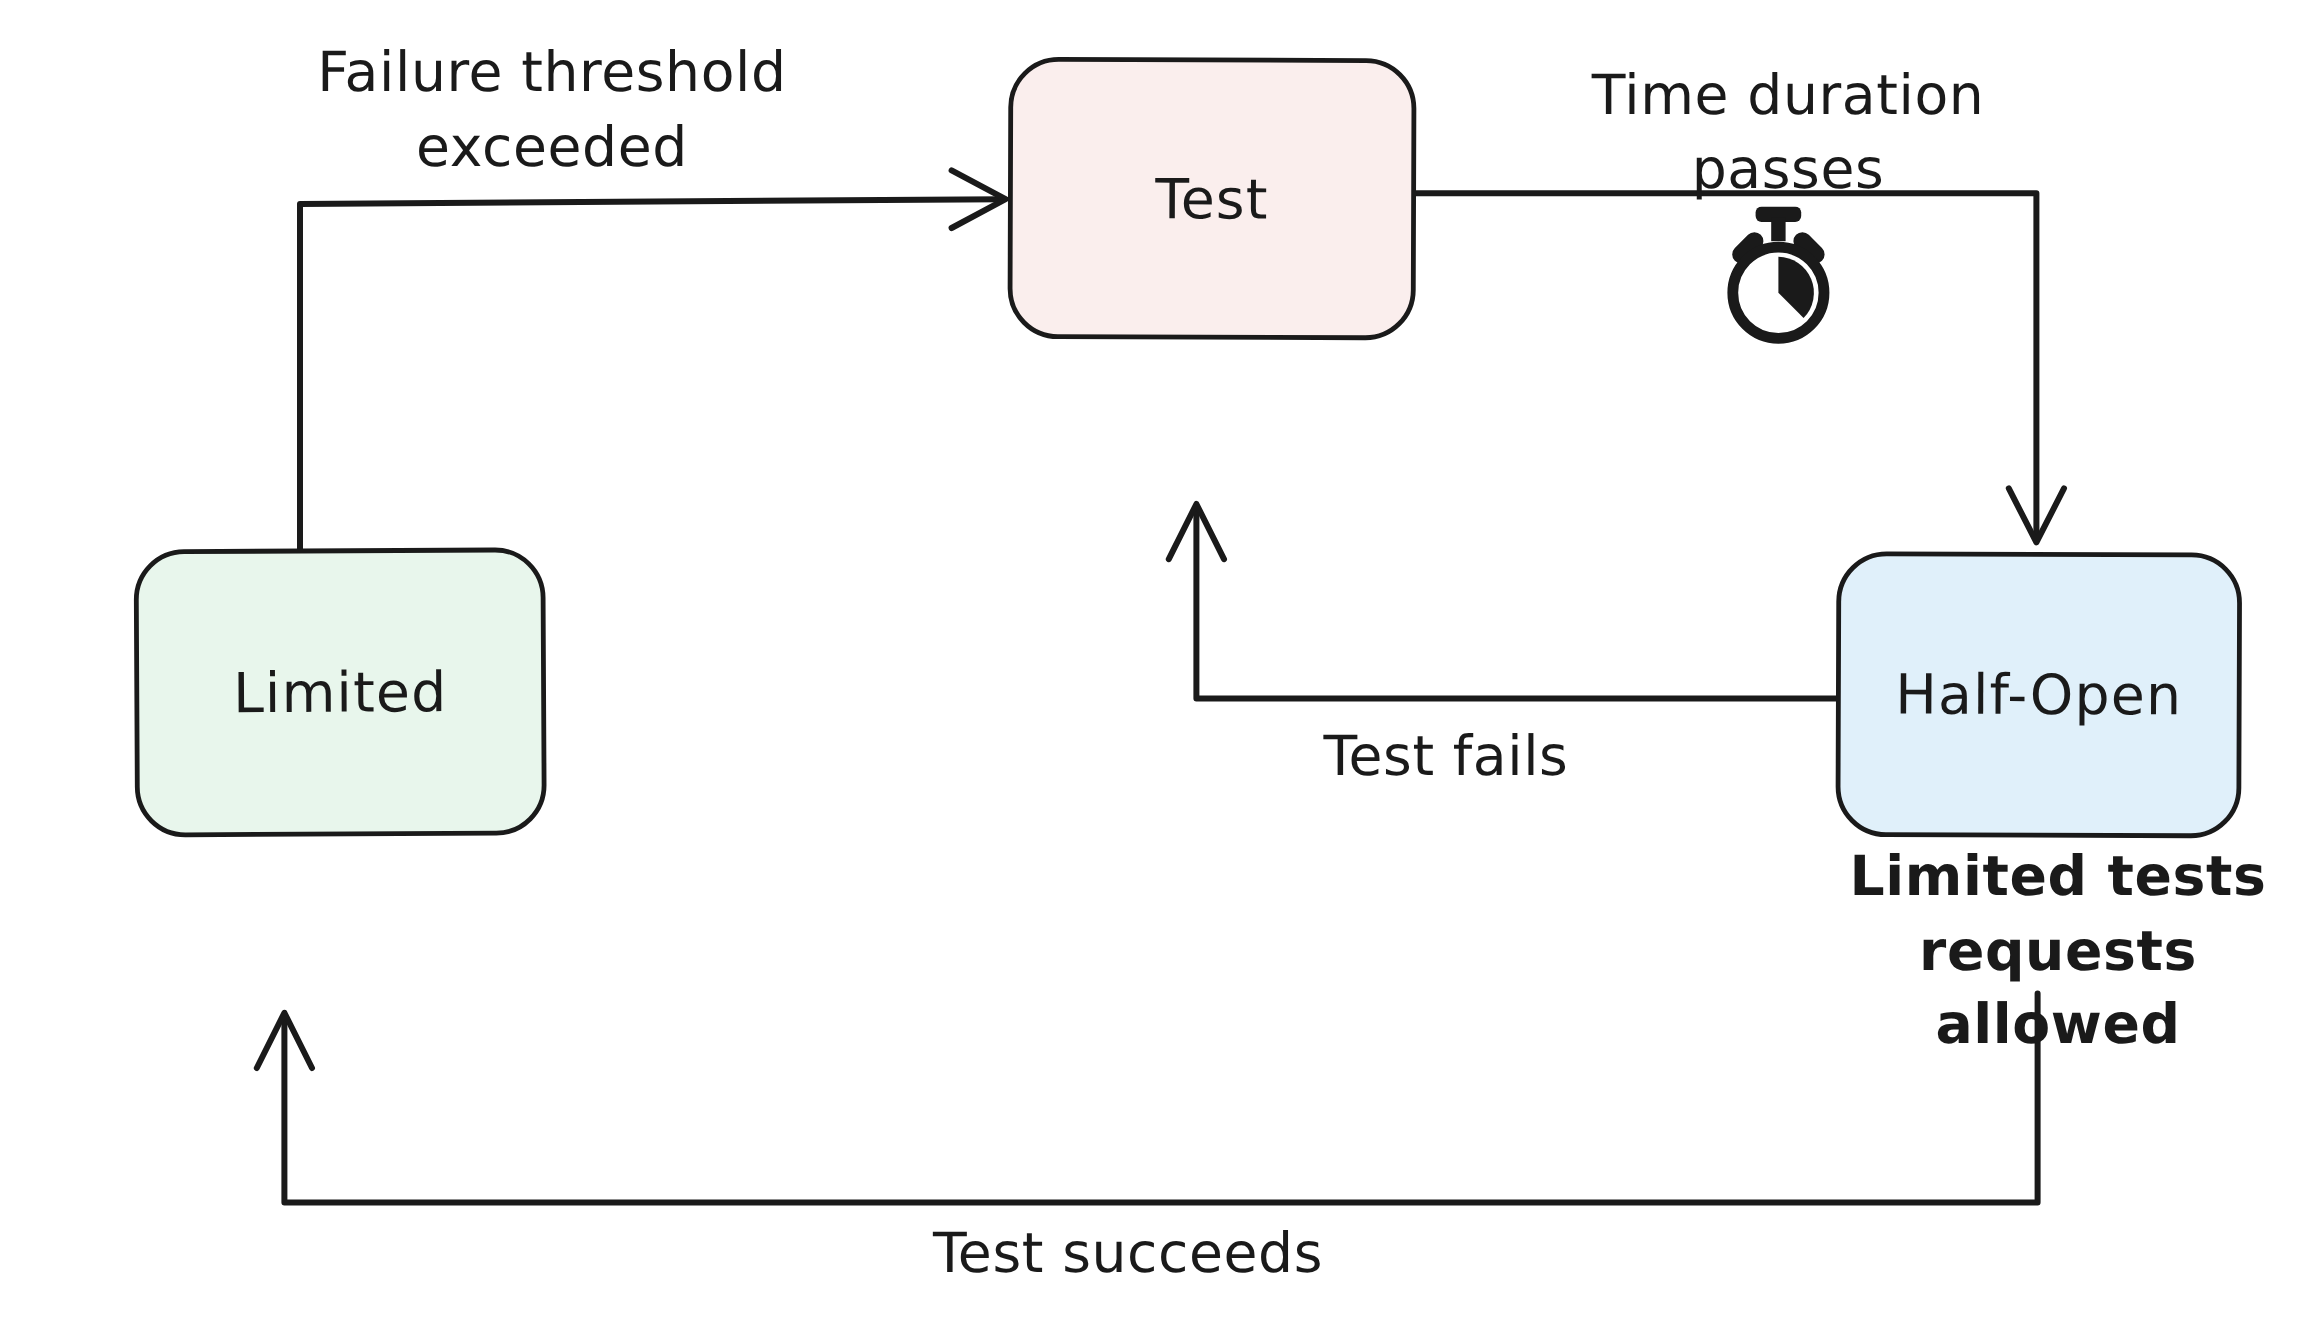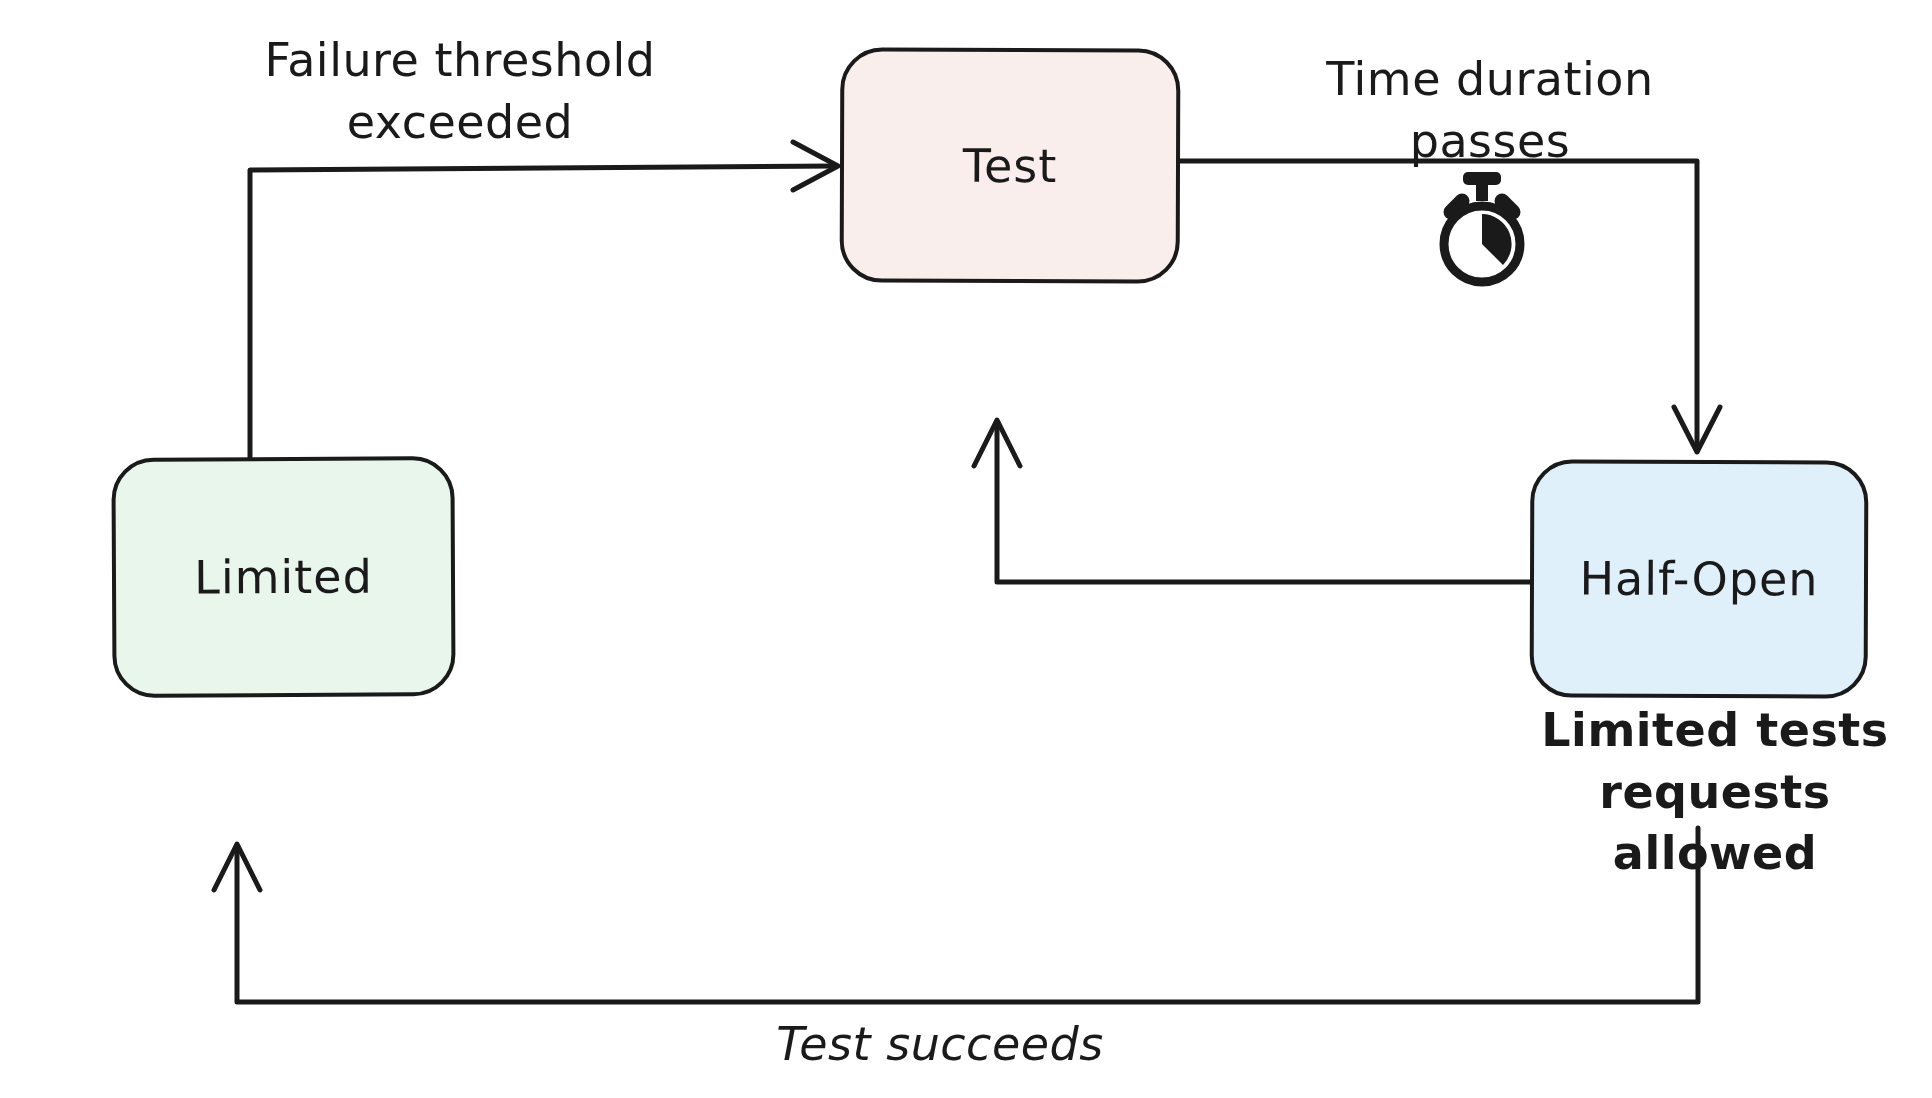--- a/index.html
+++ b/index.html
@@ -46,21 +46,21 @@
     line-height: 1.34;
     letter-spacing: 0.5px;
     color: #1a1a1a;
   }
   .lbl-failure   { left: 230px;  top: 30px;   width: 460px; }
   .lbl-duration  { left: 1300px; top: 38px;   width: 380px; margin-top: 11px; }
   .lbl-blocked   { left: 830px;  top: 294px;  width: 350px; }
   .lbl-normal    { left: 5px;    top: 712px;  width: 530px; }
   .lbl-testfails { left: 1040px; top: 600px;  width: 330px; }
   .lbl-limited   { left: 1520px; top: 700px;  width: 390px; font-weight: bold; }
-  .lbl-succeeds  { left: 770px;  top: 1014px; width: 340px; font-style: italic; }
+  .lbl-succeeds  { left: 770px;  top: 1014px; width: 340px; }
   .stopwatch {
     position: absolute;
     left: 1432px;
     top: 172px;
     width: 100px;
     height: 118px;
   }
 </style>
 </head>
 <body>
@@ -102,20 +102,21 @@
     <span>Half-Open</span>
   </div>
 
   <div class="lbl lbl-limited">Limited tests
 requests allowed</div>
 
   <div class="lbl lbl-failure">Failure threshold
 exceeded</div>
   <div class="lbl lbl-duration">Time duration
 passes</div>
+  <div class="lbl lbl-testfails">Test fails</div>
   <div class="lbl lbl-succeeds">Test succeeds</div>
 
   <svg class="stopwatch" viewBox="0 0 100 118">
 
     <rect x="31" y="0" width="38" height="13" rx="5" fill="#1a1a1a"></rect>
 
     <rect x="44" y="9" width="12" height="20" fill="#1a1a1a"></rect>
 
     <line x1="19" y1="40" x2="30" y2="29" stroke="#1a1a1a" stroke-width="15" stroke-linecap="round"></line>
     <line x1="81" y1="40" x2="70" y2="29" stroke="#1a1a1a" stroke-width="15" stroke-linecap="round"></line>

